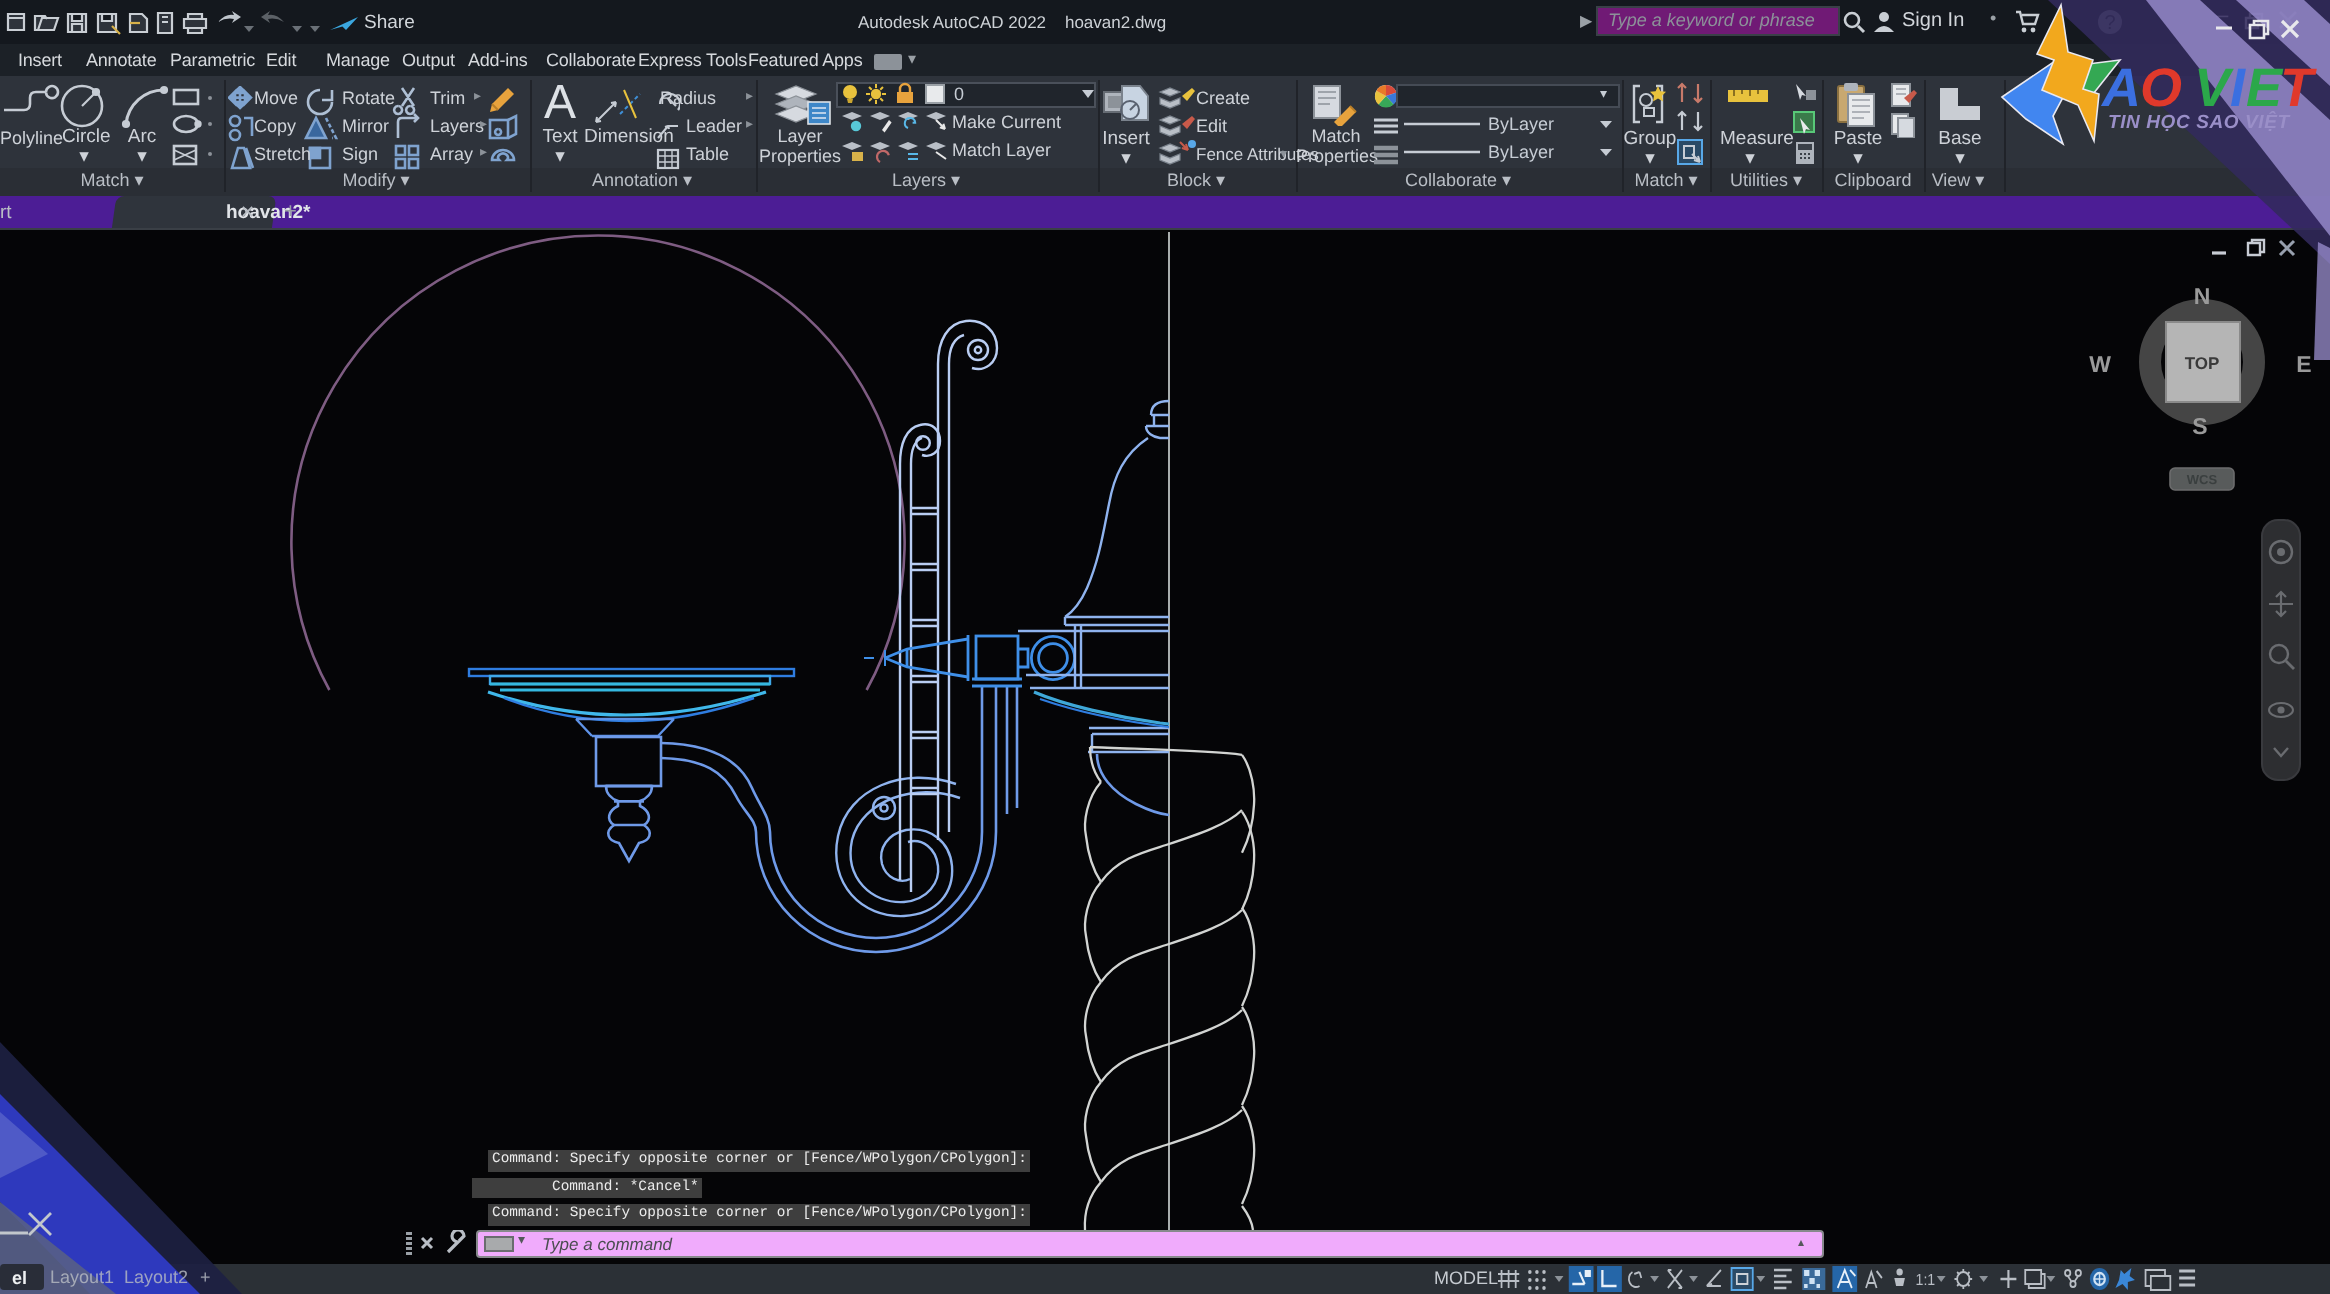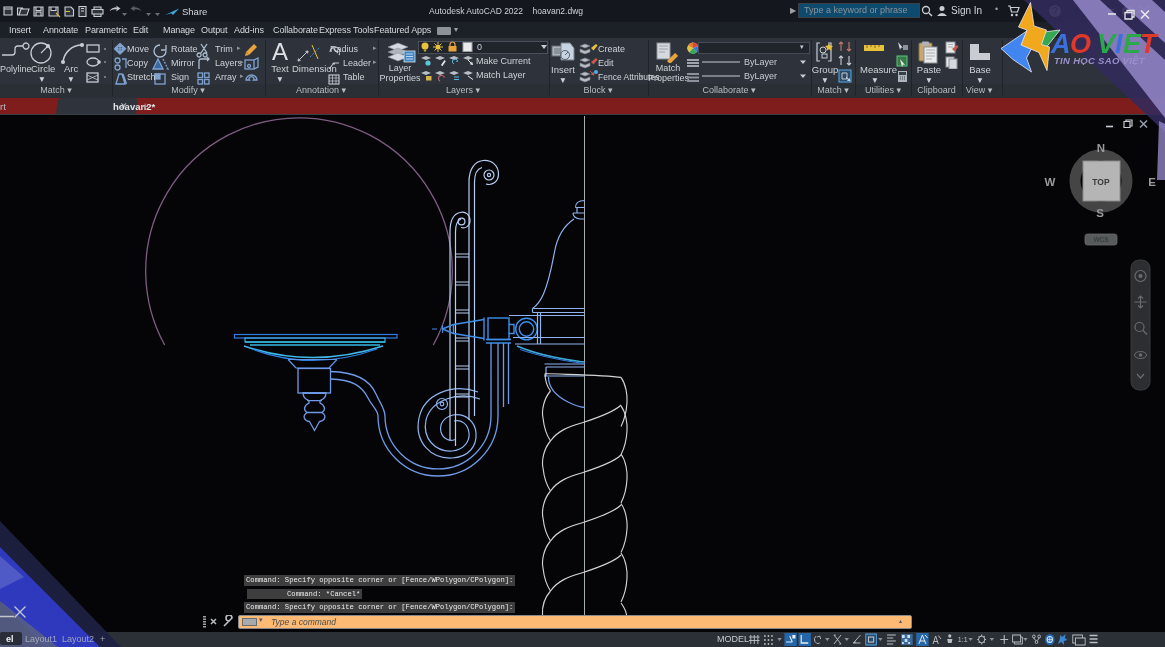--- a/index.html
+++ b/index.html
@@ -9,26 +9,26 @@
 #titlebar{position:absolute;left:0;top:0;width:1165px;height:22px;background:#14181e;color:#cfd3d8;font-size:10px;}
 #menubar{position:absolute;left:0;top:22px;width:1165px;height:16px;background:#1c2127;color:#d6d9dd;font-size:9px;letter-spacing:-0.1px;}
 .mtab{position:absolute;top:0;height:16px;line-height:16px;}
 
 #ribbon{position:absolute;left:0;top:38px;width:1165px;height:60px;background:#2e333b;border-bottom:1px solid #121519;}
 .plabel{position:absolute;top:47px;height:13px;text-align:center;font-size:9px;color:#b9bec5;}
 .psep{position:absolute;top:2px;height:56px;width:1px;background:#202329;}
 .bigbtn{position:absolute;top:3px;text-align:center;color:#ced2d8;font-size:9.5px;line-height:10px;}
 .sml{position:absolute;color:#ced2d8;font-size:9px;white-space:nowrap;}
 
-#filetabs{position:absolute;left:0;top:98px;width:1165px;height:17px;background:#7f1d1d;color:#c7cacf;font-size:9.5px;}
+#filetabs{position:absolute;left:0;top:98px;width:1165px;height:17px;background:#4c1d95;color:#c7cacf;font-size:9.5px;}
 
 #canvas{position:absolute;left:0;top:115px;width:1165px;height:517px;background:#050507;}
 
 .cmdline{position:absolute;background:#3e3e3e;color:#ececec;font-family:"Liberation Mono",monospace;font-size:7.2px;line-height:10.5px;padding:0 2px;white-space:pre;}
-#cmdbar{position:absolute;left:238px;top:500px;width:674px;height:14px;background:#fdba74;border:1px solid #87898c;border-radius:2px;color:#3d3f42;font-size:9px;}
+#cmdbar{position:absolute;left:238px;top:500px;width:674px;height:14px;background:#f0abfc;border:1px solid #87898c;border-radius:2px;color:#3d3f42;font-size:9px;}
 
 #statusbar{position:absolute;left:0;top:632px;width:1165px;height:15px;background:#2b3036;color:#c2c6cb;font-size:9px;}
 </style></head>
 <body>
 <div id="app">
 <div id="titlebar">
 <svg class="abs" style="left:3px;top:4px" width="210" height="15" viewBox="0 0 210 15">
 <g fill="#2e333b" stroke="#c9ced4" stroke-width="1.1">
 <path d="M1,3 h8 v8 h-8 z M1,5 h8"></path>
 <path d="M16,11 l2,-6 h8 l-2,6 z M16,11 h-1.5 v-7 h5 l1,1.5"></path>
@@ -43,21 +43,21 @@
 <path d="M106,7 q4,-4.5 8,-3.5 l-1,-2 4.5,3 -4.5,3 1,-2 q-4,-0.8 -8,1.5z" fill="#bfc5cc"></path>
 <path d="M119,9 l2.5,3 2.5,-3z" fill="#6a7077"></path>
 <path d="M139,7 q-4,-4.5 -8,-3.5 l1,-2 -4.5,3 4.5,3 -1,-2 q4,-0.8 8,1.5z" fill="#5c6167"></path>
 <path d="M143,9 l2.5,3 2.5,-3z" fill="#6a7077"></path>
         <path d="M152,9 l2.5,3 2.5,-3z" fill="#6a7077"></path>
 <path d="M162,11 l14,-6.5 -6,6.5 -1.8,-1.8z" fill="#3ba7e0"></path>
 </svg>
 <span class="abs" style="left:182px;top:6px;color:#d2d6db;font-size:9.5px;">Share</span>
 <span class="abs" style="left:429px;top:6px;color:#cdd1d6;font-size:8.5px;">Autodesk AutoCAD 2022&nbsp;&nbsp;&nbsp;&nbsp;hoavan2.dwg</span>
 <span class="abs" style="left:790px;top:6px;color:#9aa0a6;font-size:8px;">▶</span>
-<div class="abs" style="left:798px;top:3px;width:122px;height:15px;background:#0c4a6e;border:1px solid #3a4048;color:#8c9299;font-size:9px;line-height:13px;padding-left:5px;">Type a keyword or phrase</div>
+<div class="abs" style="left:798px;top:3px;width:122px;height:15px;background:#701a75;border:1px solid #3a4048;color:#8c9299;font-size:9px;font-style:italic;line-height:13px;padding-left:5px;">Type a keyword or phrase</div>
 <svg class="abs" style="left:921px;top:5px" width="12" height="12" viewBox="0 0 12 12">
         <circle cx="5" cy="5" r="3.5" fill="none" stroke="#c9ced4" stroke-width="1.3"></circle>
         <path d="M8,8 l3,3" stroke="#c9ced4" stroke-width="1.5"></path>
       </svg>
 <svg class="abs" style="left:936px;top:5px" width="12" height="12" viewBox="0 0 12 12">
         <circle cx="6" cy="3.5" r="2.5" fill="#c9ced4"></circle>
         <path d="M1,11 q5,-6 10,0z" fill="#c9ced4"></path>
       </svg>
 <span class="abs" style="left:951px;top:5px;color:#d2d6db;font-size:10px;">Sign In</span>
 <span class="abs" style="left:995px;top:4px;color:#9aa0a6;font-size:9px;">•</span>
@@ -479,21 +479,21 @@
           <circle cx="1140.5" cy="355" r="1.8" fill="#6a6c70"></circle>
 <path d="M1137,374 l3.5,4 3.5,-4" fill="none" stroke="#6a6c70" stroke-width="1.2"></path>
 </g>
 
 <path d="M1106,126.5 h7" stroke="#c8ccd4" stroke-width="1.6"></path>
 <path d="M1124,121.5 h6 v6 h-6 z M1126,121.5 v-1.5 h6 v6 h-2" fill="none" stroke="#c8ccd4" stroke-width="1.2"></path>
 <path d="M1140,120.5 l7,7 M1147,120.5 l-7,7" stroke="#98a0ae" stroke-width="1.5"></path>
 </svg>
 
 <div class="cmdline" style="left:244px;top:460px;">Command: Specify opposite corner or [Fence/WPolygon/CPolygon]:</div>
-<div class="cmdline" style="left:247px;top:473.5px;padding-left:40px;">Command: *Cancel*</div>
+<div class="cmdline" style="left:236px;top:473.5px;padding-left:40px;">Command: *Cancel*</div>
 <div class="cmdline" style="left:244px;top:487px;">Command: Specify opposite corner or [Fence/WPolygon/CPolygon]:</div>
 <svg class="abs" style="left:202px;top:500px" width="34" height="14" viewBox="0 0 34 14">
 <g fill="#9aa0a6">
           <rect x="1" y="1" width="3" height="1.5"></rect>
           <rect x="1" y="3.5" width="3" height="1.5"></rect>
           <rect x="1" y="6" width="3" height="1.5"></rect>
           <rect x="1" y="8.5" width="3" height="1.5"></rect>
           <rect x="1" y="11" width="3" height="1.5"></rect>
         </g>
 <path d="M9,4 l5,5 M14,4 l-5,5" stroke="#b9bec5" stroke-width="1.5"></path>

